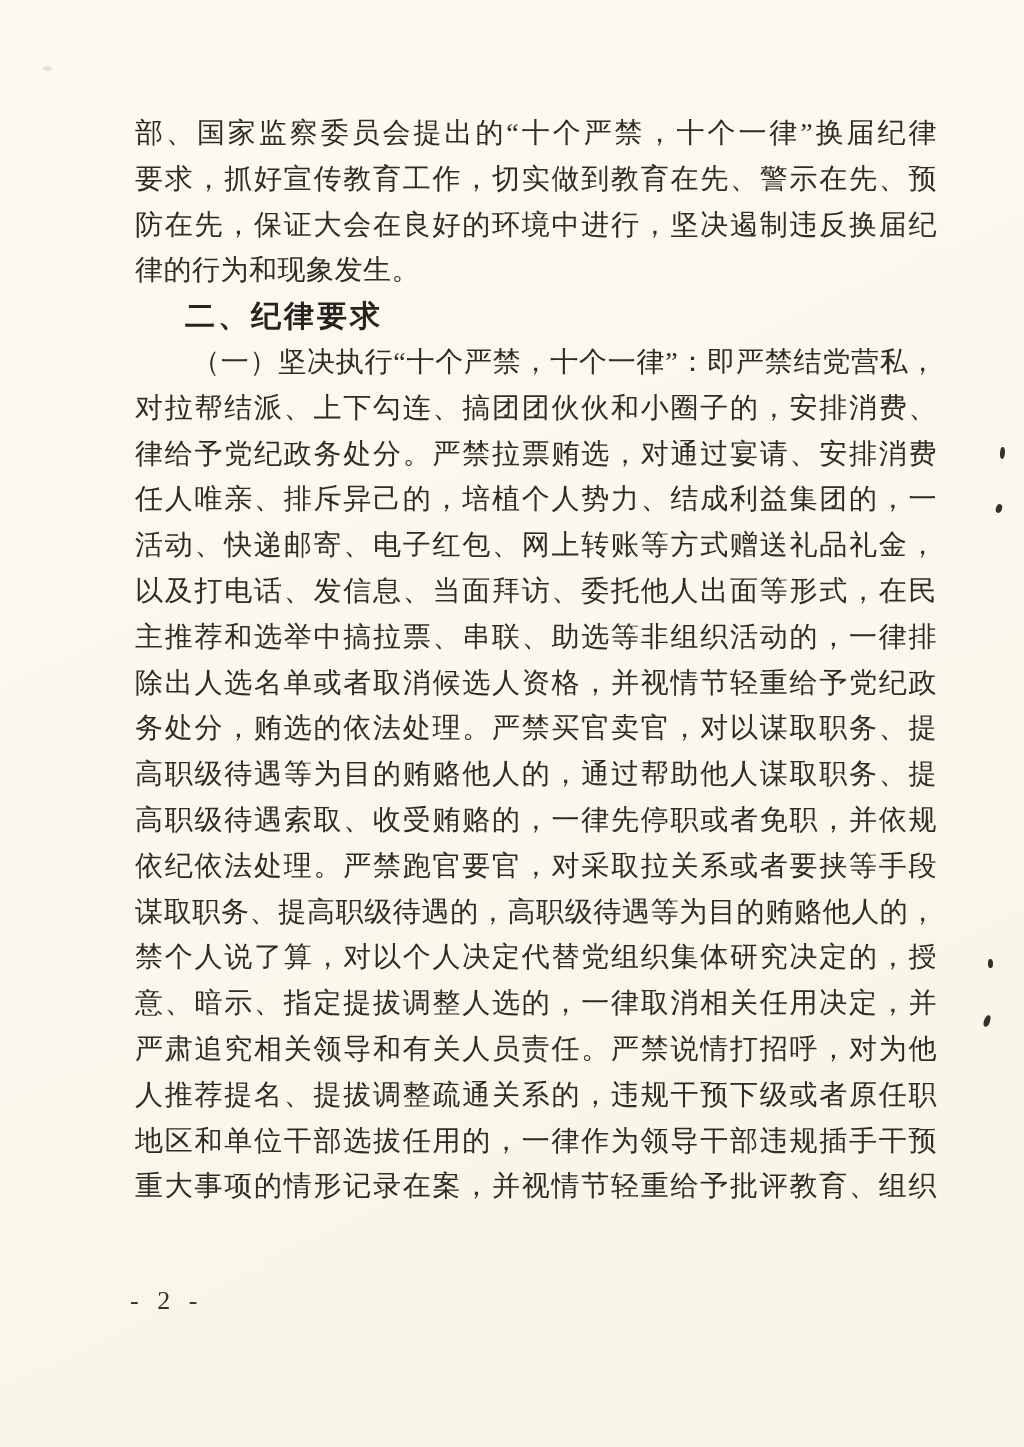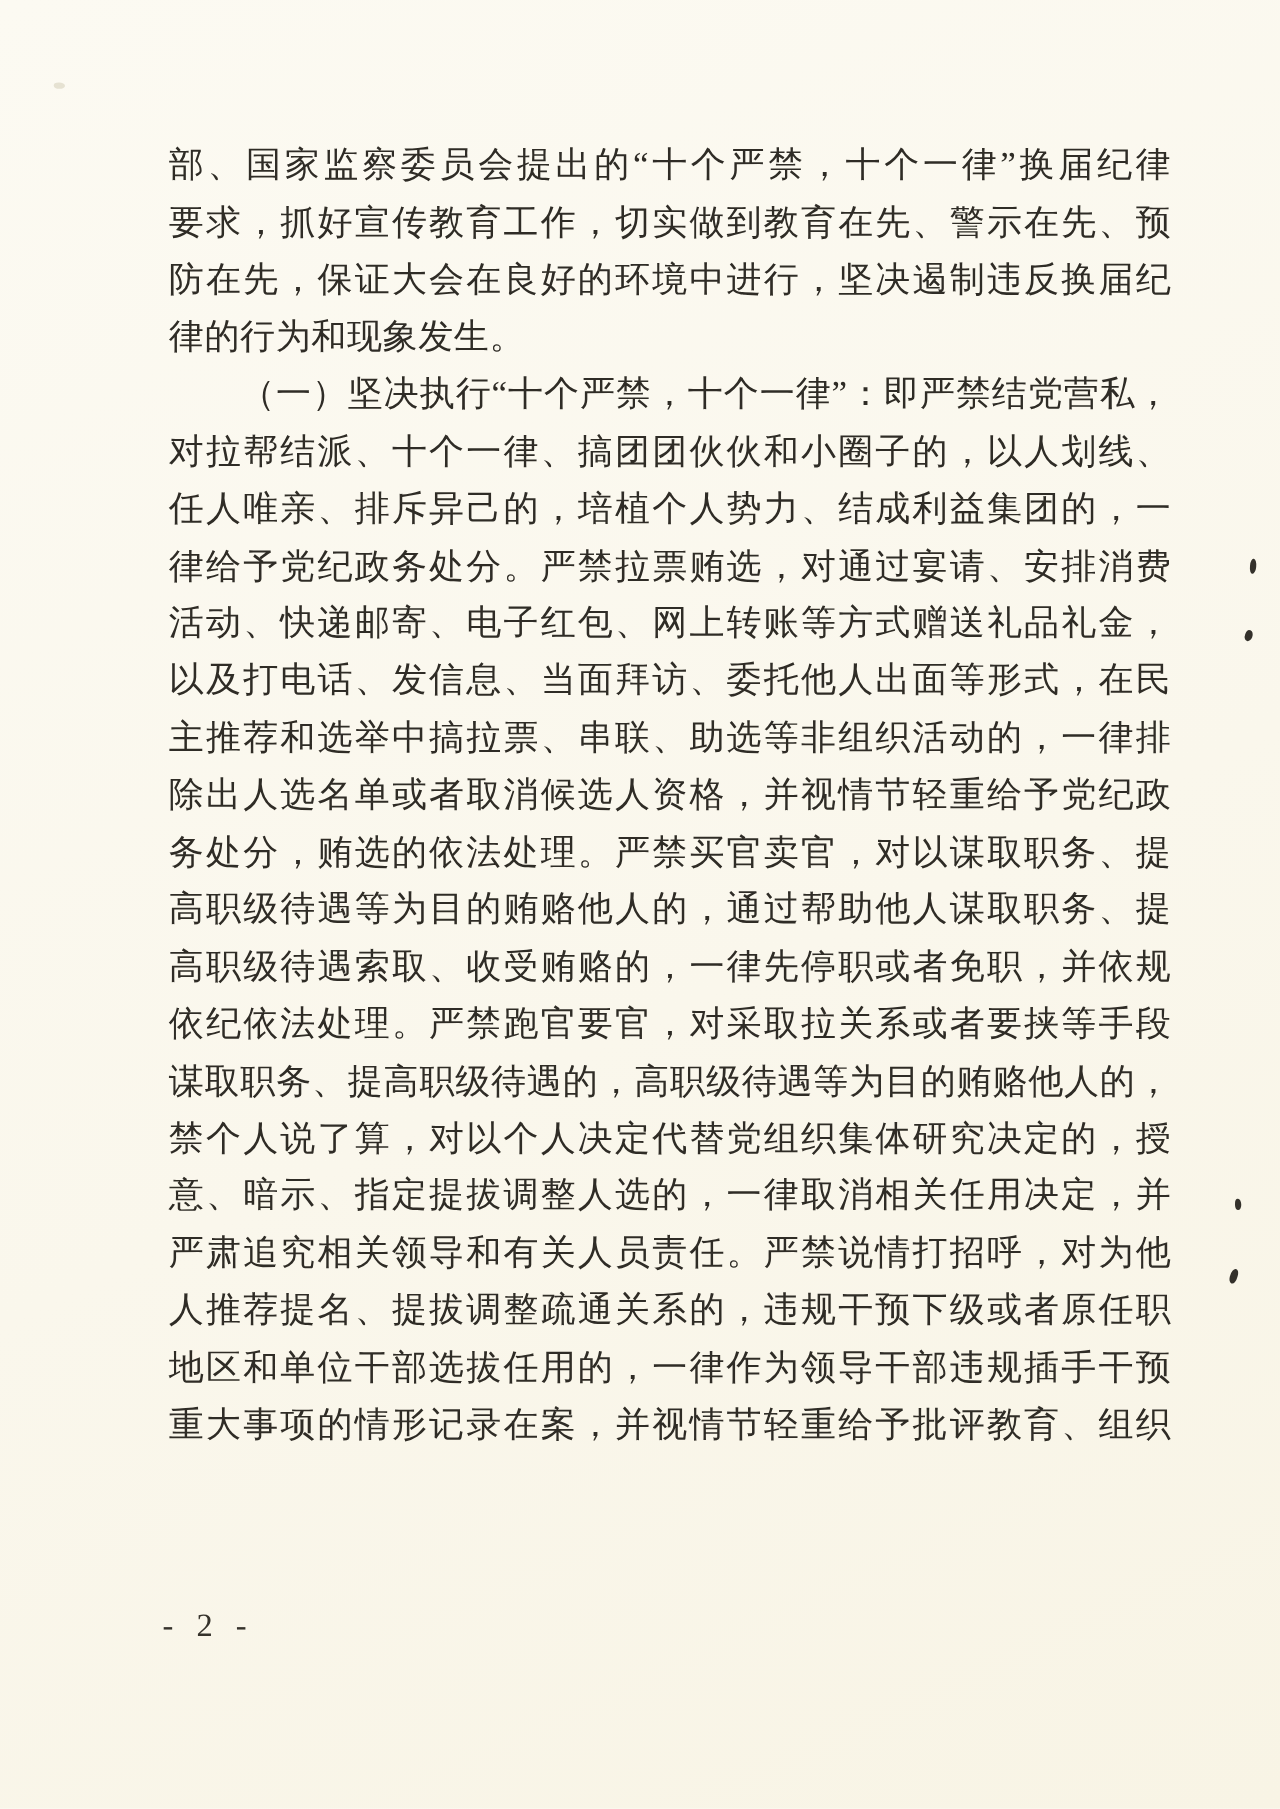--- a/index.html
+++ b/index.html
@@ -67,24 +67,25 @@
   .speck.s5 { left: 43px;   top: 66px;  width: 9px; height: 5px;  background: #e6e2d2; }
 </style>
 </head>
 <body>
 
 <div class="doc">
   <div class="line">部、国家监察委员会提出的“十个严禁，十个一律”换届纪律</div>
   <div class="line">要求，抓好宣传教育工作，切实做到教育在先、警示在先、预</div>
   <div class="line">防在先，保证大会在良好的环境中进行，坚决遏制违反换届纪</div>
   <div class="line short">律的行为和现象发生。</div>
+  <div class="line heading">二、纪律要求</div>
   <div class="line indent">（一）坚决执行“十个严禁，十个一律”：即严禁结党营私，</div>
-  <div class="line">对拉帮结派、十个一律、搞团团伙伙和小圈子的，以人划线、</div>
+  <div class="line">对拉帮结派、上下勾连、搞团团伙伙和小圈子的，安排消费、</div>
+  <div class="line">律给予党纪政务处分。严禁拉票贿选，对通过宴请、安排消费</div>
   <div class="line">任人唯亲、排斥异己的，培植个人势力、结成利益集团的，一</div>
-  <div class="line">律给予党纪政务处分。严禁拉票贿选，对通过宴请、安排消费</div>
   <div class="line">活动、快递邮寄、电子红包、网上转账等方式赠送礼品礼金，</div>
   <div class="line">以及打电话、发信息、当面拜访、委托他人出面等形式，在民</div>
   <div class="line">主推荐和选举中搞拉票、串联、助选等非组织活动的，一律排</div>
   <div class="line">除出人选名单或者取消候选人资格，并视情节轻重给予党纪政</div>
   <div class="line">务处分，贿选的依法处理。严禁买官卖官，对以谋取职务、提</div>
   <div class="line">高职级待遇等为目的贿赂他人的，通过帮助他人谋取职务、提</div>
   <div class="line">高职级待遇索取、收受贿赂的，一律先停职或者免职，并依规</div>
   <div class="line">依纪依法处理。严禁跑官要官，对采取拉关系或者要挟等手段</div>
   <div class="line">谋取职务、提高职级待遇的，高职级待遇等为目的贿赂他人的，</div>
   <div class="line">禁个人说了算，对以个人决定代替党组织集体研究决定的，授</div>

